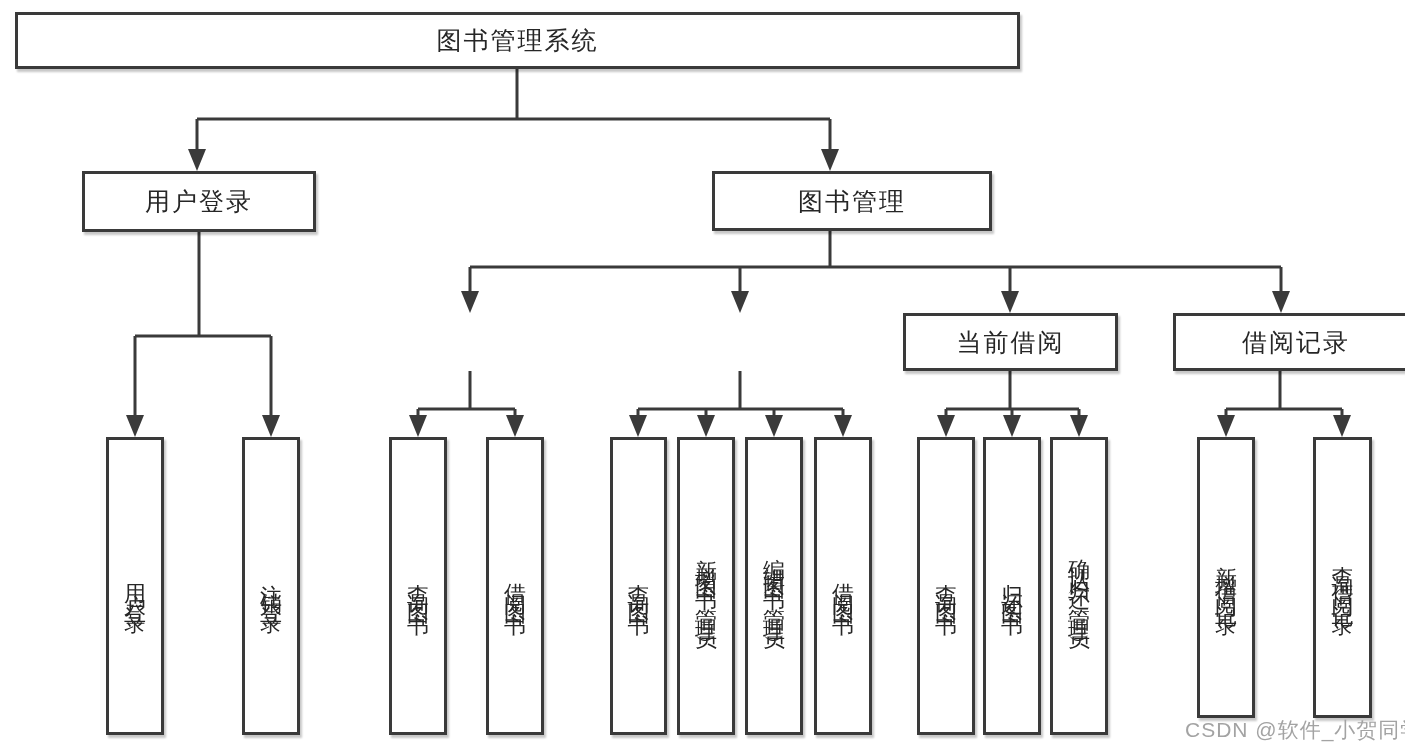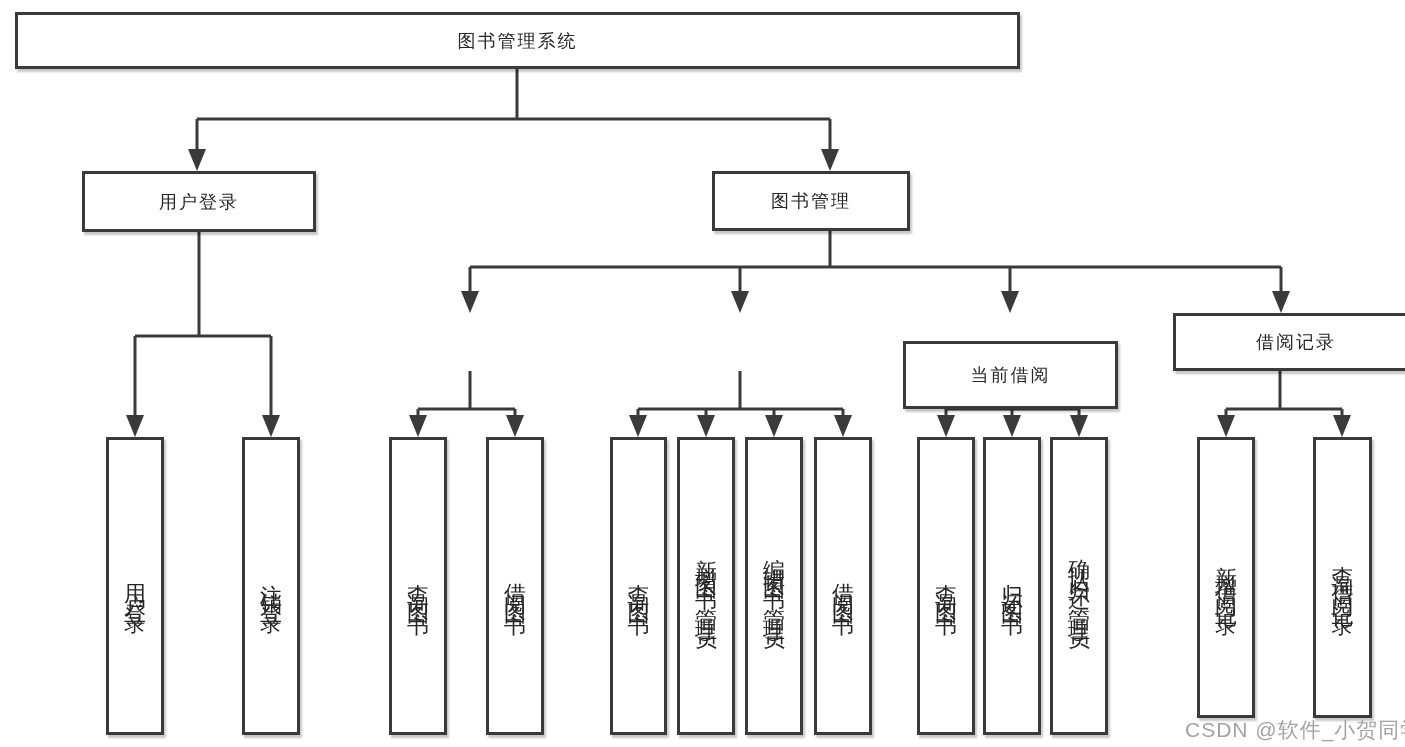--- a/index.html
+++ b/index.html
@@ -27,21 +27,21 @@
     background: #ffffff;
     border: 3px solid #3a3a3a;
     box-shadow: 2px 3px 2px rgba(0,0,0,0.22);
     display: flex;
     align-items: center;
     justify-content: center;
     z-index: 2;
     color: #262626;
   }
   .box.h span {
-    font-size: 18px;
+    font-size: 25px;
     letter-spacing: 2px;
     line-height: 1;
     white-space: nowrap;
   }
   .box.v span {
     writing-mode: vertical-rl;
     text-orientation: mixed;
     font-size: 22px;
     letter-spacing: 10px;
     line-height: 1;
@@ -102,25 +102,25 @@
     </g>
   </svg>
 
   <div class="box h" style="left:15px; top:12px; width:1005px; height:57px;">
     <span>图书管理系统</span>
   </div>
 
   <div class="box h" style="left:82px; top:171px; width:234px; height:61px;">
     <span>用户登录</span>
   </div>
-  <div class="box h" style="left:712px; top:171px; width:198px; height:60px;">
+  <div class="box h" style="left:712px; top:171px; width:280px; height:60px;">
     <span>图书管理</span>
   </div>
 
-  <div class="box h" style="left:903px; top:313px; width:215px; height:68px;margin-top:28px;">
+  <div class="box h" style="left:903px; top:313px; width:215px; height:58px;">
     <span>当前借阅</span>
   </div>
   <div class="box h" style="left:1173px; top:313px; width:246px; height:58px;">
     <span>借阅记录</span>
   </div>
 
   <div class="box v" style="left:106px; top:437px; width:58px; height:298px;">
     <span>用户登录</span>
   </div>
   <div class="box v" style="left:242px; top:437px; width:58px; height:298px;">

